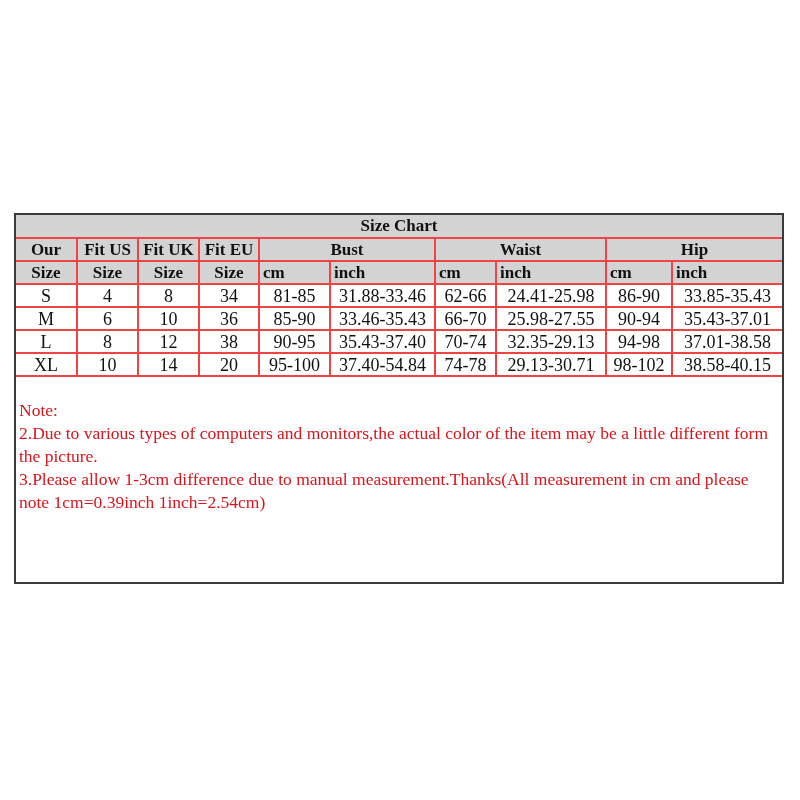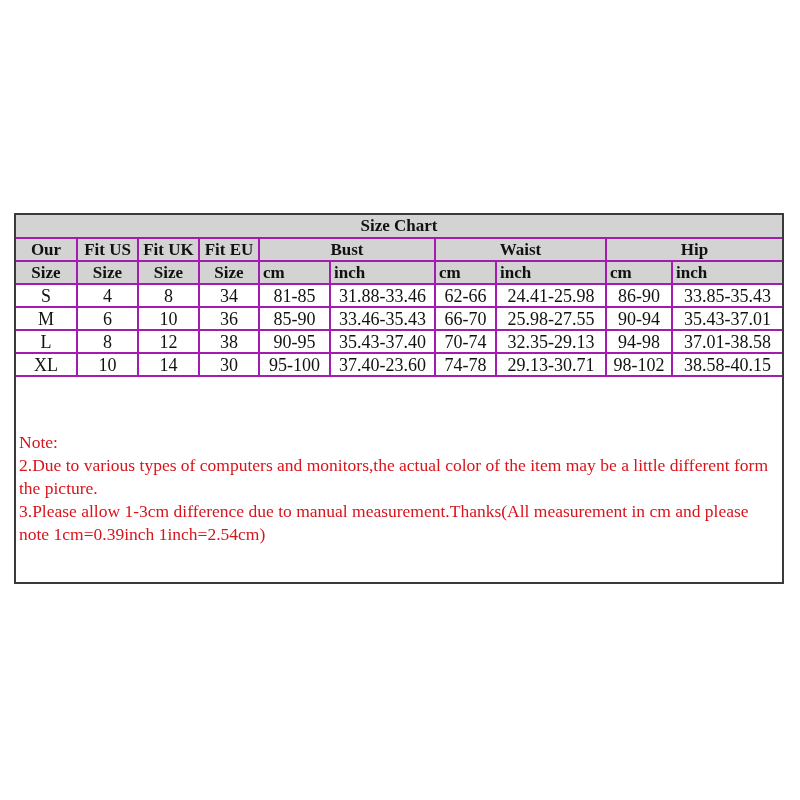--- a/index.html
+++ b/index.html
@@ -24,21 +24,21 @@
     box-sizing: content-box;
     background: #ffffff;
   }
   table.size-table {
     border-collapse: collapse;
     width: 766px;
     table-layout: fixed;
     font-size: 17px;
   }
   table.size-table td, table.size-table th {
-    border: 2px solid #a21caf;
+    border: 2px solid #ef4444;
     padding: 0;
     line-height: 20px;
     overflow: hidden;
     white-space: nowrap;
   }
   table.size-table tr:first-child th { border-top: none; text-align: center; }
   table.size-table tr th:first-child,
   table.size-table tr td:first-child { border-left: none; }
   table.size-table tr th:last-child,
   table.size-table tr td:last-child { border-right: none; }
@@ -59,21 +59,21 @@
     font-weight: bold;
     text-align: left;
     padding-left: 3px !important;
   }
   td.val {
     text-align: center;
     height: 21px;
     font-size: 18px;
   }
   .notes {
-    padding: 54px 0 0 3px;
+    padding: 22px 0 0 3px;
     color: #d8141c;
     font-size: 17.5px;
     line-height: 23px;
   }
   .notes div { white-space: normal; }
 </style>
 </head>
 <body>
 
 <div class="frame">
@@ -148,23 +148,23 @@
       <td class="val">35.43-37.40</td>
       <td class="val">70-74</td>
       <td class="val">32.35-29.13</td>
       <td class="val">94-98</td>
       <td class="val">37.01-38.58</td>
     </tr>
     <tr>
       <td class="val">XL</td>
       <td class="val">10</td>
       <td class="val">14</td>
-      <td class="val">30</td>
+      <td class="val">20</td>
       <td class="val">95-100</td>
-      <td class="val">37.40-23.60</td>
+      <td class="val">37.40-54.84</td>
       <td class="val">74-78</td>
       <td class="val">29.13-30.71</td>
       <td class="val">98-102</td>
       <td class="val">38.58-40.15</td>
     </tr>
   </tbody>
     </table>
 
   <div class="notes">
     <div>Note:</div>

